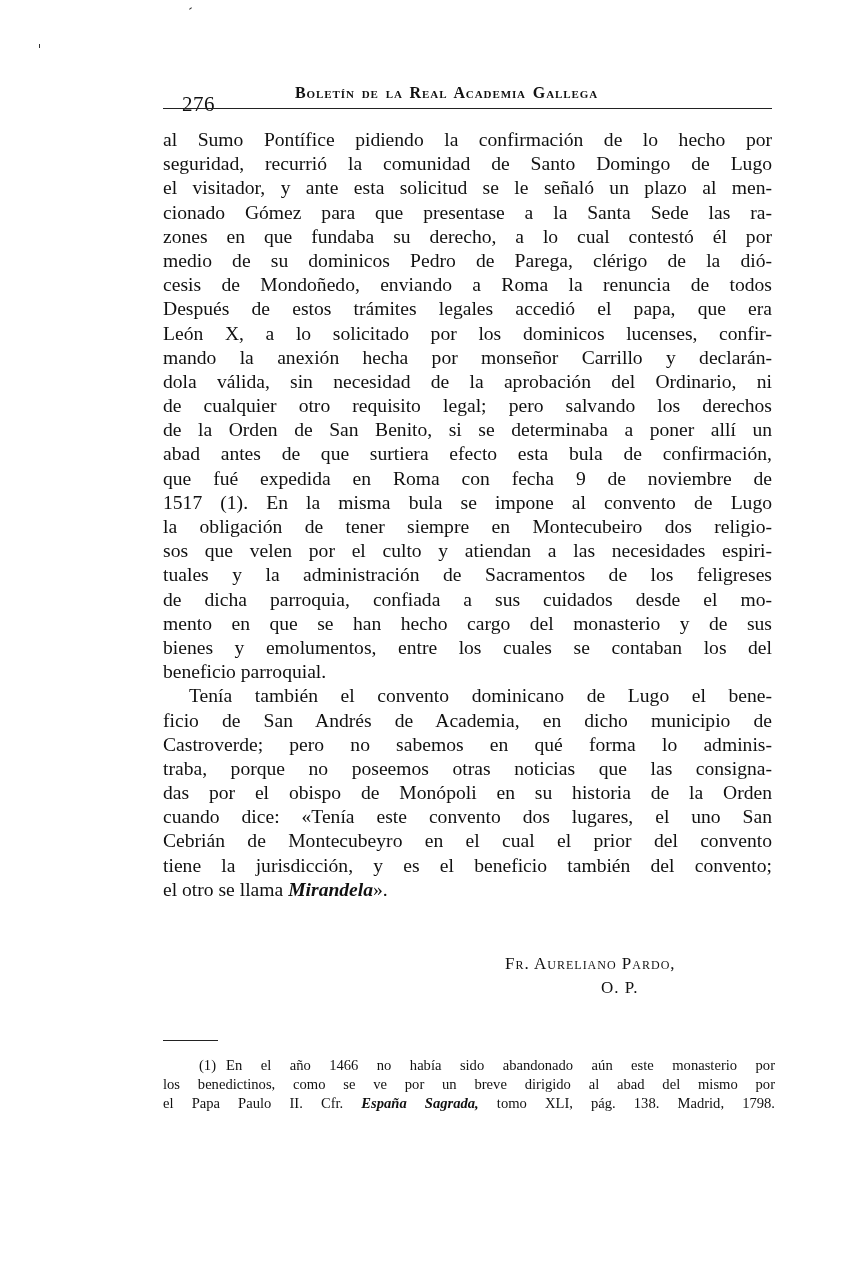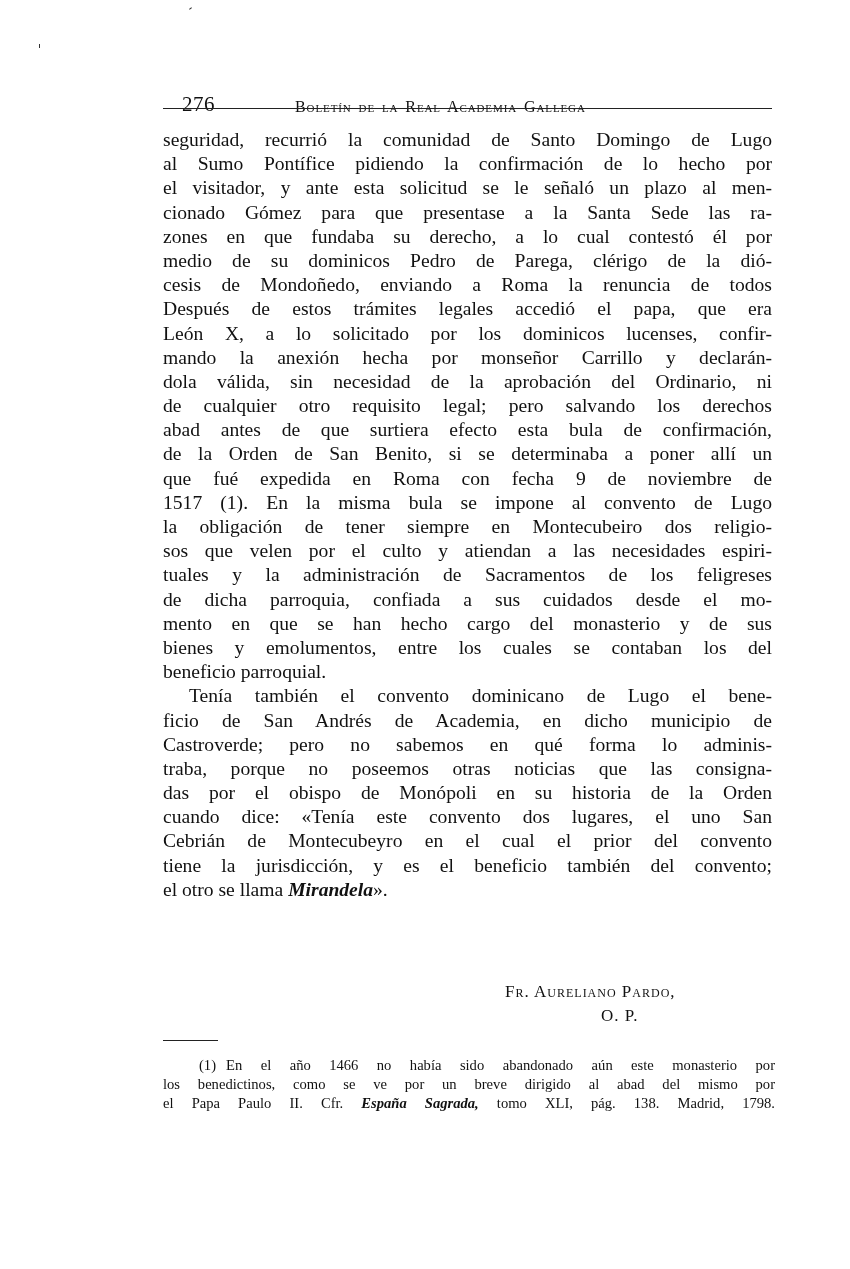--- a/index.html
+++ b/index.html
@@ -36,26 +36,27 @@
       left: 19px;
       top: 0;
       font-size: 21px;
       line-height: 26px;
       letter-spacing: 0.5px;
       margin-top: 12px;
     }
     .journal-title {
       position: absolute;
       left: 132px;
-      top: 16px;
+      top: 2px;
       font-size: 16px;
       line-height: 24px;
       font-variant: small-caps;
       letter-spacing: 0.9px;
       word-spacing: 2px;
+      font-weight: bold;
     }
     .head-rule {
       position: absolute;
       left: 163px;
       top: 108px;
       width: 609px;
       height: 0;
       border-top: 1.2px solid #222;
     }
     .body-text {
@@ -82,21 +83,20 @@
     .it { font-style: italic; font-weight: bold; }
     .signature {
       position: absolute;
       left: 505px;
       top: 952px;
       width: 260px;
       font-size: 17px;
       line-height: 24px;
       font-variant: small-caps;
       letter-spacing: 1px;
-      margin-top: 28px;
     }
     .signature .order {
       display: block;
       padding-left: 96px;
     }
     .fn-rule {
       position: absolute;
       left: 163px;
       top: 1040px;
       width: 55px;
@@ -130,34 +130,34 @@
   <span class="speck" style="left:39px;top:44px;width:1px;height:4px;"></span>
 
   <div class="running-head">
     <span class="page-number">276</span>
     <span class="journal-title">Boletín de la Real Academia Gallega</span>
   </div>
   <div class="head-rule"></div>
 
   <div class="body-text">
     <div>
+      <span class="line">al Sumo Pontífice pidiendo la confirmación de lo hecho por</span>
       <span class="line">seguridad, recurrió la comunidad de Santo Domingo de Lugo</span>
-      <span class="line">al Sumo Pontífice pidiendo la confirmación de lo hecho por</span>
       <span class="line">el visitador, y ante esta solicitud se le señaló un plazo al men-</span>
       <span class="line">cionado Gómez para que presentase a la Santa Sede las ra-</span>
       <span class="line">zones en que fundaba su derecho, a lo cual contestó él por</span>
       <span class="line">medio de su dominicos Pedro de Parega, clérigo de la dió-</span>
       <span class="line">cesis de Mondoñedo, enviando a Roma la renuncia de todos</span>
       <span class="line">Después de estos trámites legales accedió el papa, que era</span>
       <span class="line">León X, a lo solicitado por los dominicos lucenses, confir-</span>
       <span class="line">mando la anexión hecha por monseñor Carrillo y declarán-</span>
       <span class="line">dola válida, sin necesidad de la aprobación del Ordinario, ni</span>
       <span class="line">de cualquier otro requisito legal; pero salvando los derechos</span>
+      <span class="line">de la Orden de San Benito, si se determinaba a poner allí un</span>
       <span class="line">abad antes de que surtiera efecto esta bula de confirmación,</span>
-      <span class="line">de la Orden de San Benito, si se determinaba a poner allí un</span>
       <span class="line">que fué expedida en Roma con fecha 9 de noviembre de</span>
       <span class="line">1517 (1). En la misma bula se impone al convento de Lugo</span>
       <span class="line">la obligación de tener siempre en Montecubeiro dos religio-</span>
       <span class="line">sos que velen por el culto y atiendan a las necesidades espiri-</span>
       <span class="line">tuales y la administración de Sacramentos de los feligreses</span>
       <span class="line">de dicha parroquia, confiada a sus cuidados desde el mo-</span>
       <span class="line">mento en que se han hecho cargo del monasterio y de sus</span>
       <span class="line">bienes y emolumentos, entre los cuales se contaban los del</span>
       <span class="line last">beneficio parroquial.</span>
     </div>

